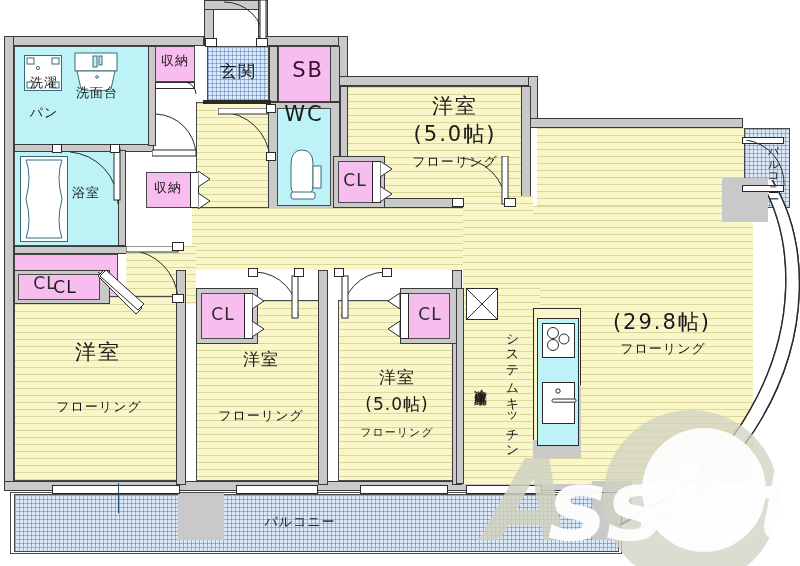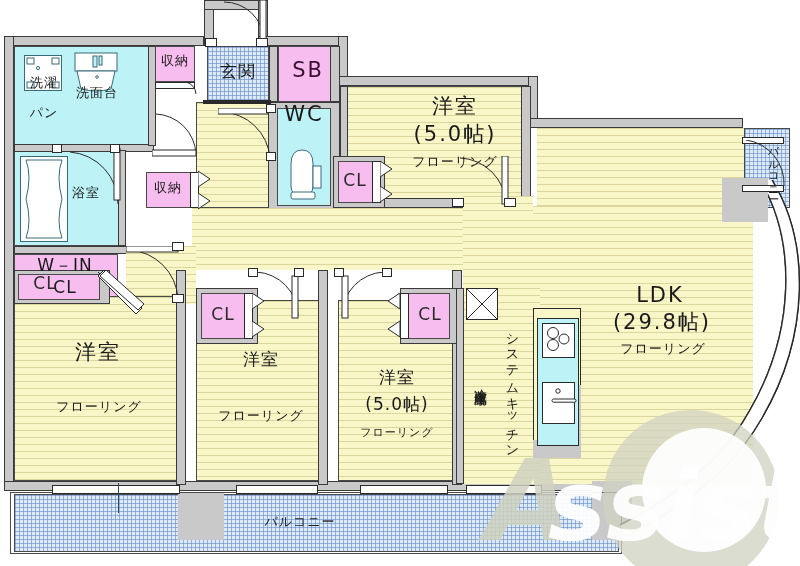--- a/index.html
+++ b/index.html
@@ -306,36 +306,34 @@
   <div class="abs win" style="left:52px;top:485px;width:128px;height:9px;"></div>
   <div class="abs" style="left:118px;top:483px;width:1px;height:30px;background:#2a4a6a;"></div>
   <div class="abs win" style="left:236px;top:485px;width:82px;height:9px;"></div>
   <div class="abs win" style="left:360px;top:485px;width:88px;height:9px;"></div>
   <div class="abs win" style="left:466px;top:485px;width:76px;height:9px;"></div>
 
   <div class="lbl lbl-sm" style="left:14px;top:76px;width:60px;">洗濯</div>
   <div class="lbl lbl-sm" style="left:14px;top:106px;width:60px;">パン</div>
   <div class="lbl lbl-sm" style="left:62px;top:86px;width:70px;">洗面台</div>
   <div class="lbl lbl-sm" style="left:56px;top:186px;width:60px;">浴室</div>
-  <div class="lbl lbl-md" style="left:14px;top:256px;width:102px;">W－IN</div>
   <div class="lbl lbl-md" style="left:14px;top:278px;width:102px;">CL</div>
 
   <div class="lbl lbl-sm" style="left:153px;top:54px;width:44px;">収納</div>
   <div class="lbl lbl-sm" style="left:144px;top:181px;width:48px;">収納</div>
 
   <div class="lbl lbl-md" style="left:207px;top:62px;width:62px;">玄関</div>
   <div class="lbl lbl-lg" style="left:278px;top:58px;width:60px;color:#3a1030;">SB</div>
   <div class="lbl lbl-lg" style="left:275px;top:102px;width:58px;">WC</div>
 
   <div class="lbl lbl-lg" style="left:390px;top:94px;width:130px;">洋室</div>
   <div class="lbl lbl-lg" style="left:385px;top:122px;width:140px;">(5.0帖)</div>
   <div class="lbl lbl-sm" style="left:390px;top:155px;width:130px;">フローリング</div>
   <div class="lbl lbl-cl" style="left:336px;top:171px;width:38px;">CL</div>
 
-  <div class="lbl lbl-lg" style="left:600px;top:283px;width:120px;">LDK</div>
   <div class="lbl lbl-lg" style="left:588px;top:310px;width:148px;">(29.8帖)</div>
   <div class="lbl lbl-sm" style="left:600px;top:342px;width:126px;">フローリング</div>
 
   <div class="lbl lbl-lg" style="left:38px;top:340px;width:120px;">洋室</div>
   <div class="lbl lbl-sm" style="left:35px;top:400px;width:128px;">フローリング</div>
   <div class="lbl lbl-cl" style="left:20px;top:274px;width:50px;">CL</div>
 
   <div class="lbl lbl-md" style="left:206px;top:350px;width:110px;">洋室</div>
   <div class="lbl lbl-sm" style="left:200px;top:409px;width:122px;">フローリング</div>
   <div class="lbl lbl-cl" style="left:202px;top:305px;width:42px;">CL</div>

